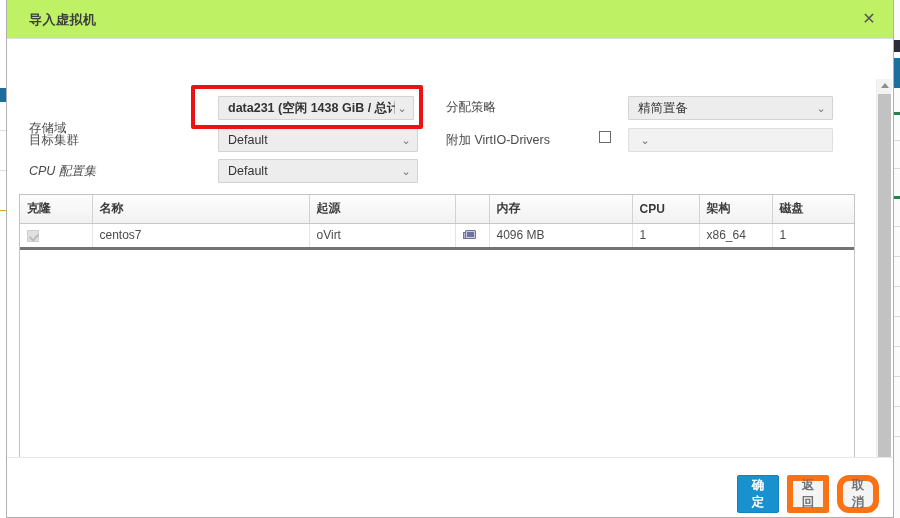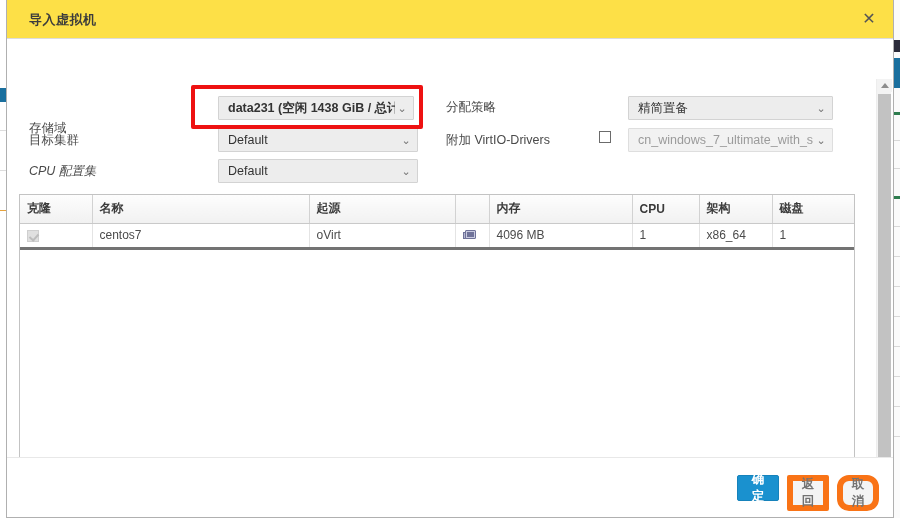--- a/index.html
+++ b/index.html
@@ -33,21 +33,21 @@
     left: 6px; top: 0px;
     width: 888px; height: 518px;
     background: #ffffff;
     border: 1px solid #b0b0b0;
     border-top: none;
   }
 
   #titlebar {
     position: relative;
     height: 39px;
-    background: #fde047;
+    background: #bef264;
     border-bottom: 1px solid #dcdcdc;
   }
   #dialog-title {
     position: absolute;
     left: 22px; top: 11px;
     font-size: 13px;
     font-weight: bold;
     color: #3c3c3c;
     letter-spacing: .5px;
   }
@@ -254,21 +254,21 @@
   #dialog-footer {
     position: absolute;
     left: 0; bottom: 0;
     width: 886px; height: 60px;
     background: #fff;
     border-top: 1px solid #e8e8e8;
   }
   .btn {
     position: absolute;
     top: 17px;
-    height: 26px;
+    height: 38px;
     font-size: 12.5px;
     font-family: "Liberation Sans", "DejaVu Sans", sans-serif;
     border-radius: 2px;
     cursor: pointer;
     display: flex;
     align-items: center;
     justify-content: center;
     padding: 12px 10px;
   }
   .btn-primary {
@@ -343,21 +343,20 @@
 
     <div class="form-label" style="left:439px; top:60px;">分配策略</div>
     <div class="select-box" style="left:621px; top:57px; width:205px;">
       <span class="sel-text">精简置备</span>
       <span class="caret">⌄</span>
     </div>
 
     <div class="form-label" style="left:439px; top:93px;">附加 VirtIO-Drivers</div>
     <div id="virtio-checkbox" style="left:592px; top:92px;"></div>
     <div class="select-box disabled" style="left:621px; top:89px; width:205px;">
-      <span class="sel-text">cn_windows_7_ultimate_with_s</span>
       <span class="caret">⌄</span>
     </div>
 
     <div id="highlight-box"></div>
 
     <div id="vm-table">
       <table class="grid">
         <colgroup>
           <col style="width:72px">
           <col style="width:217px">

